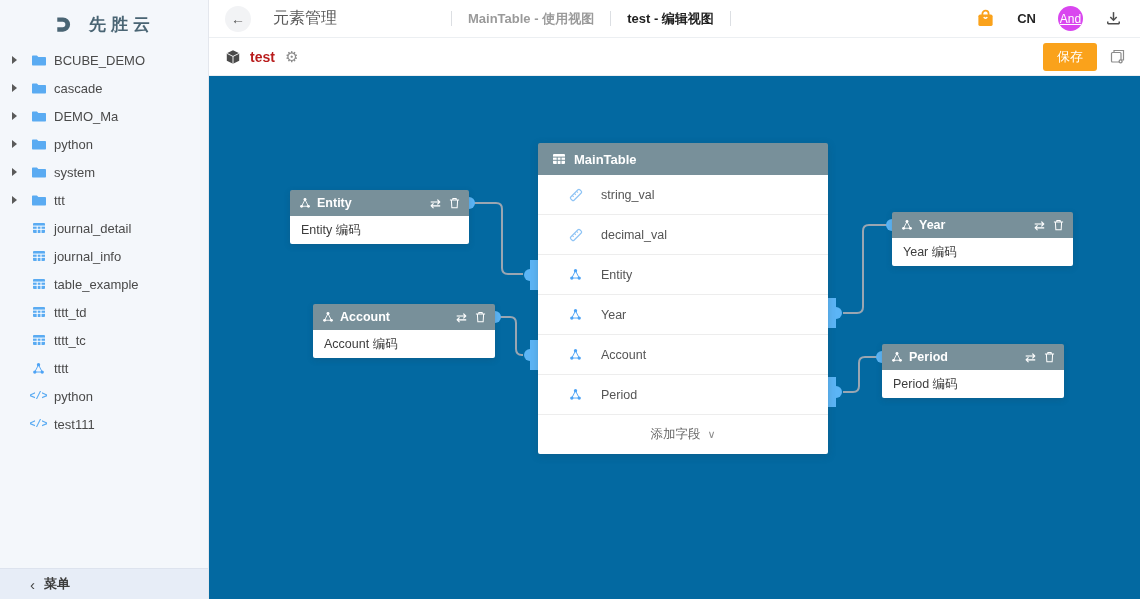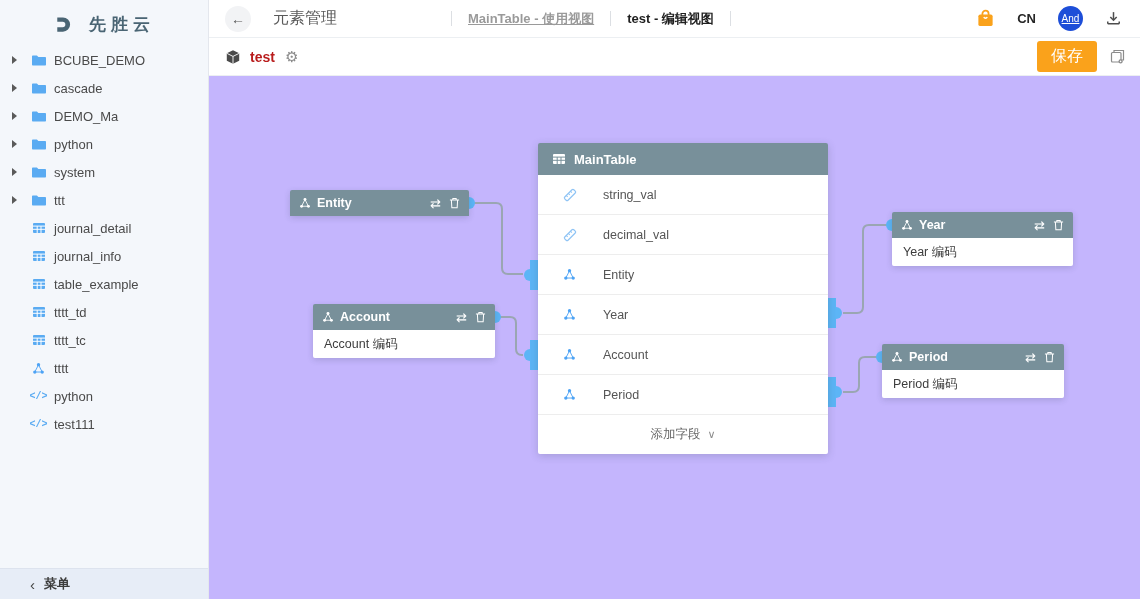--- a/index.html
+++ b/index.html
@@ -29,41 +29,41 @@
   
   .main { flex:1; display:flex; flex-direction:column; min-width:0; }
 
   .topbar { height:38px; background:#fff; border-bottom:1px solid #eceff2;
             display:flex; align-items:center; padding:0 18px 0 16px; flex-shrink:0; }
   .back-btn { width:26px; height:26px; border-radius:50%; background:#f2f3f5; color:#595959;
               display:flex; align-items:center; justify-content:center; font-size:14px; cursor:pointer; }
   .breadcrumb { margin-left:22px; margin-right:98px; font-size:16px; color:#595959; cursor:pointer; }
   .tb-divider { width:1px; height:15px; background:#dcdfe3; margin:0 16px; }
   .tab { font-size:13px; cursor:pointer; white-space:nowrap; }
-  .tab.inactive { color:#9a9a9a; font-weight:600;text-decoration:underline; }
+  .tab.inactive { color:#9a9a9a; font-weight:600; }
   .tab.active { color:#1f1f1f; font-weight:700; }
   .topbar-spacer { flex:1; }
   .topbar-right { display:flex; align-items:center; gap:22px; }
   .lang { font-size:13px; font-weight:600; color:#262626; cursor:pointer; }
-  .avatar { width:25px; height:25px; border-radius:50%; background:#1d4ed8; color:#fff;
-            display:flex; align-items:center; justify-content:center; font-size:10px; cursor:pointer;text-decoration:underline; }
+  .avatar { width:25px; height:25px; border-radius:50%; background:#d946ef; color:#fff;
+            display:flex; align-items:center; justify-content:center; font-size:12px; cursor:pointer;text-decoration:underline; }
   .icon-btn { display:flex; align-items:center; justify-content:center; cursor:pointer; }
 
   .toolbar { height:38px; background:#fff; border-bottom:1px solid #eceff2;
              display:flex; align-items:center; padding:0 14px 0 16px; flex-shrink:0; }
   .cube-icon { display:flex; }
   .doc-title { margin-left:9px; font-size:14px; font-weight:700; color:#b91c1c; }
   .gear { margin-left:10px; font-size:15px; color:#8c8c8c; cursor:pointer; }
   .toolbar-spacer { flex:1; }
-  .save-btn { background:#faa21b; color:#fff; font-size:16px; padding:5px 14px;
+  .save-btn { background:#faa21b; color:#fff; font-size:13px; padding:5px 14px;
               border:none; border-radius:3px; cursor:pointer; }
   .saveas { margin-left:12px; display:flex; cursor:pointer; }
 
   
-  .canvas { position:relative; flex:1; background:#c4b5fd; overflow:hidden; }
+  .canvas { position:relative; flex:1; background:#0369a1; overflow:hidden; }
   .wires { position:absolute; left:0; top:0; }
 
   .dim-node { position:absolute; width:180px; box-shadow:0 2px 6px rgba(40,55,70,.18);
               border-radius:2px; cursor:grab; }
   .dim-header { background:#78909a; color:#fff; height:26px; display:flex; align-items:center;
                 padding:0 9px; border-radius:2px 2px 0 0; }
   .dim-header .dicon { display:flex; margin-right:6px; }
   .dim-title { font-size:12.5px; font-weight:700; flex:1; }
   .hdr-swap { font-size:13px; color:#fff; cursor:pointer; margin-right:8px; line-height:1; }
   .hdr-trash { display:flex; cursor:pointer; }
@@ -74,22 +74,22 @@
   .node-account { left:104px; top:228px; width:182px; }
   .node-year    { left:683px; top:136px; width:181px; }
   .node-period  { left:673px; top:268px; width:182px; }
 
   .main-table { position:absolute; left:329px; top:67px; width:290px;
                 box-shadow:0 2px 9px rgba(40,55,70,.2); border-radius:2px; cursor:grab; }
   .mt-header { background:#78909a; color:#fff; height:32px; display:flex; align-items:center;
                padding:0 14px; border-radius:2px 2px 0 0; }
   .mt-header .mticon { display:flex; margin-right:8px; }
   .mt-title { font-size:13px; font-weight:700; }
-  .field-row { background:#fff; height:40px; display:flex; align-items:center; padding-left:23px;
-               border-bottom:1px solid #ededed; cursor:pointer;gap:8px; }
+  .field-row { background:#fff; height:40px; display:flex; align-items:center; padding-left:29px;
+               border-bottom:1px solid #ededed; cursor:pointer; }
   .field-icon { width:17px; display:flex; align-items:center; justify-content:center; }
   .field-label { margin-left:17px; font-size:12.5px; color:#555; }
   .add-row { background:#fff; height:39px; display:flex; align-items:center; justify-content:center;
              font-size:12.5px; color:#666; cursor:pointer; border-radius:0 0 2px 2px; }
   .add-chevron { margin-left:7px; color:#8c8c8c; font-size:11px; }
 </style>
 </head>
 <body>
 
 <div class="app">
@@ -486,20 +486,21 @@
               </svg>
           </span>
           <span class="dim-title">Entity</span>
           <span class="hdr-swap">⇄</span>
           <span class="hdr-trash">
             <svg width="11" height="12" viewBox="0 0 12 13" fill="none" stroke="#fff" stroke-width="1.1">
                 <path d="M1 3.2h10M4.2 3.2V1.6h3.6v1.6M2.6 3.2l.5 8.4h5.8l.5-8.4"></path>
               </svg>
           </span>
         </div>
+        <div class="dim-body">Entity 编码</div>
       </div>
 
       <div class="dim-node node-account">
         <div class="dim-header">
           <span class="dicon">
             <svg width="12" height="12" viewBox="0 0 14 14">
                 <g stroke="#fff" stroke-width="1" fill="none">
                   <path d="M7 3L3 10.8M7 3l4 7.8M3 10.8h8"></path>
                 </g>
                 <g fill="#fff">

